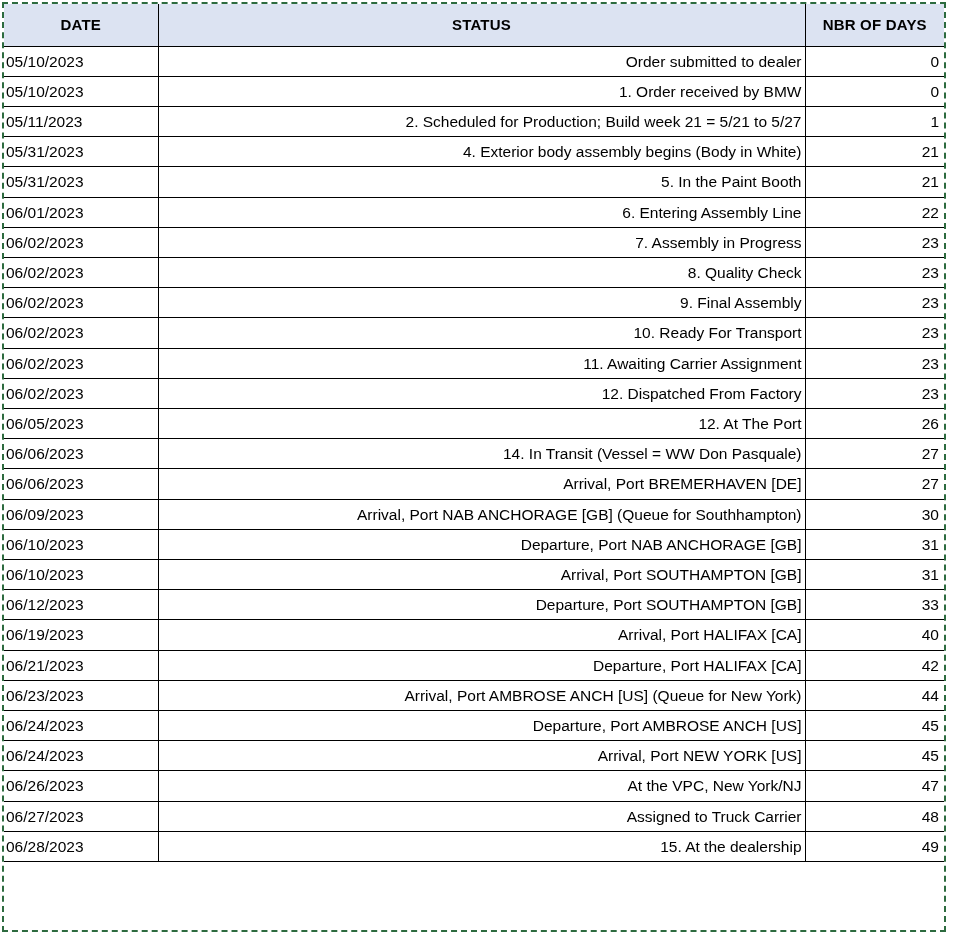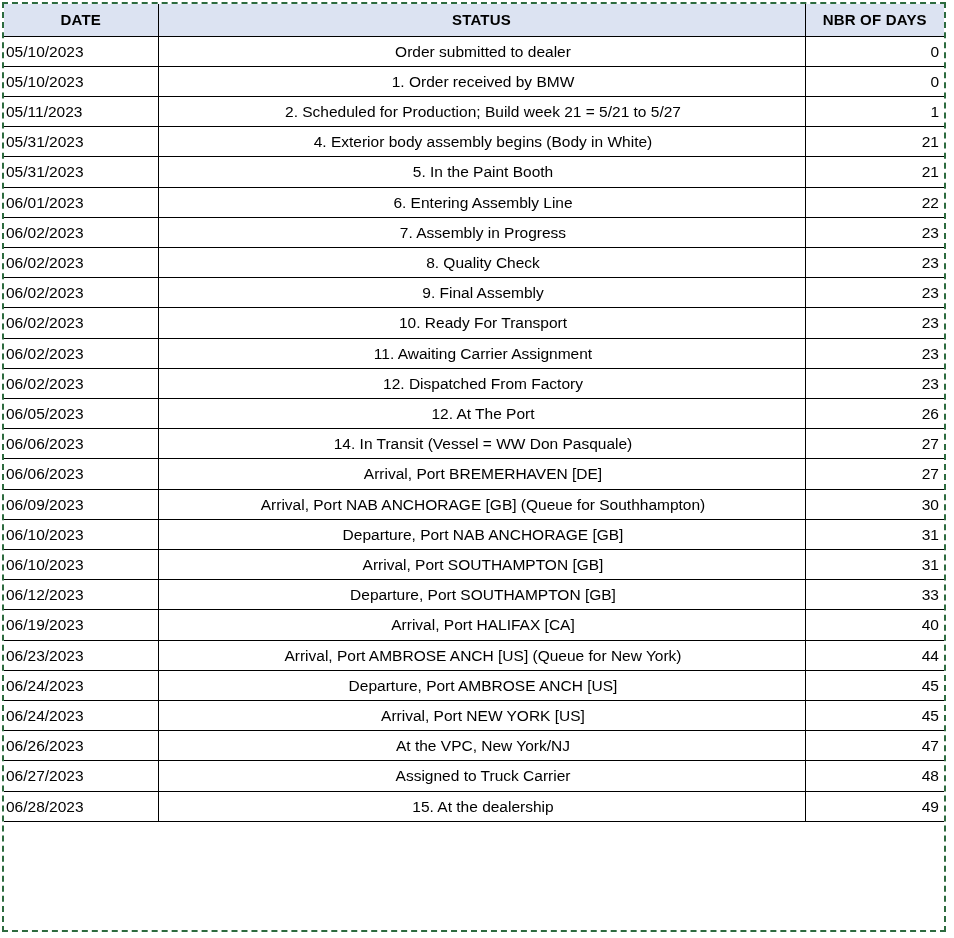--- a/index.html
+++ b/index.html
@@ -47,21 +47,21 @@
   table.grid col.c-status { width: 647px; }
   table.grid col.c-days   { width: 139px; }
 
   thead th {
     background: #dce3f2;
     color: #000000;
     font-weight: bold;
     font-size: 15px;
     letter-spacing: 0.2px;
     text-align: center;
-    height: 32px;
+    height: 42px;
     padding: 0 4px;
     border-bottom: 1.6px solid #000000;
     box-sizing: border-box;
     white-space: nowrap;
   }
   thead th.th-date   { border-right: 1.6px solid #000000; }
   thead th.th-status { border-right: 1.6px solid #000000; }
 
   tbody td {
     height: 29.2px;
@@ -75,21 +75,21 @@
     line-height: 29.2px;
     vertical-align: middle;
   }
   tbody td.cell-date {
     text-align: left;
     padding-left: 2px;
     border-right: 1.3px solid #000000;
     margin-left: 28px;
   }
   tbody td.cell-status {
-    text-align: center;
+    text-align: right;
     padding-left: 6px;
     border-right: 1.3px solid #000000;
   }
   tbody td.cell-days {
     text-align: right;
     padding-right: 5px;
   }
   tbody tr:last-child td {
     border-bottom: 1.6px solid #000000;
   }
@@ -208,20 +208,25 @@
           <td class="cell-date">06/12/2023</td>
           <td class="cell-status">Departure, Port SOUTHAMPTON [GB]</td>
           <td class="cell-days">33</td>
         </tr>
         <tr>
           <td class="cell-date">06/19/2023</td>
           <td class="cell-status">Arrival, Port HALIFAX [CA]</td>
           <td class="cell-days">40</td>
         </tr>
         <tr>
+          <td class="cell-date">06/21/2023</td>
+          <td class="cell-status">Departure, Port HALIFAX [CA]</td>
+          <td class="cell-days">42</td>
+        </tr>
+        <tr>
           <td class="cell-date">06/23/2023</td>
           <td class="cell-status">Arrival, Port AMBROSE ANCH [US] (Queue for New York)</td>
           <td class="cell-days">44</td>
         </tr>
         <tr>
           <td class="cell-date">06/24/2023</td>
           <td class="cell-status">Departure, Port AMBROSE ANCH [US]</td>
           <td class="cell-days">45</td>
         </tr>
         <tr>

